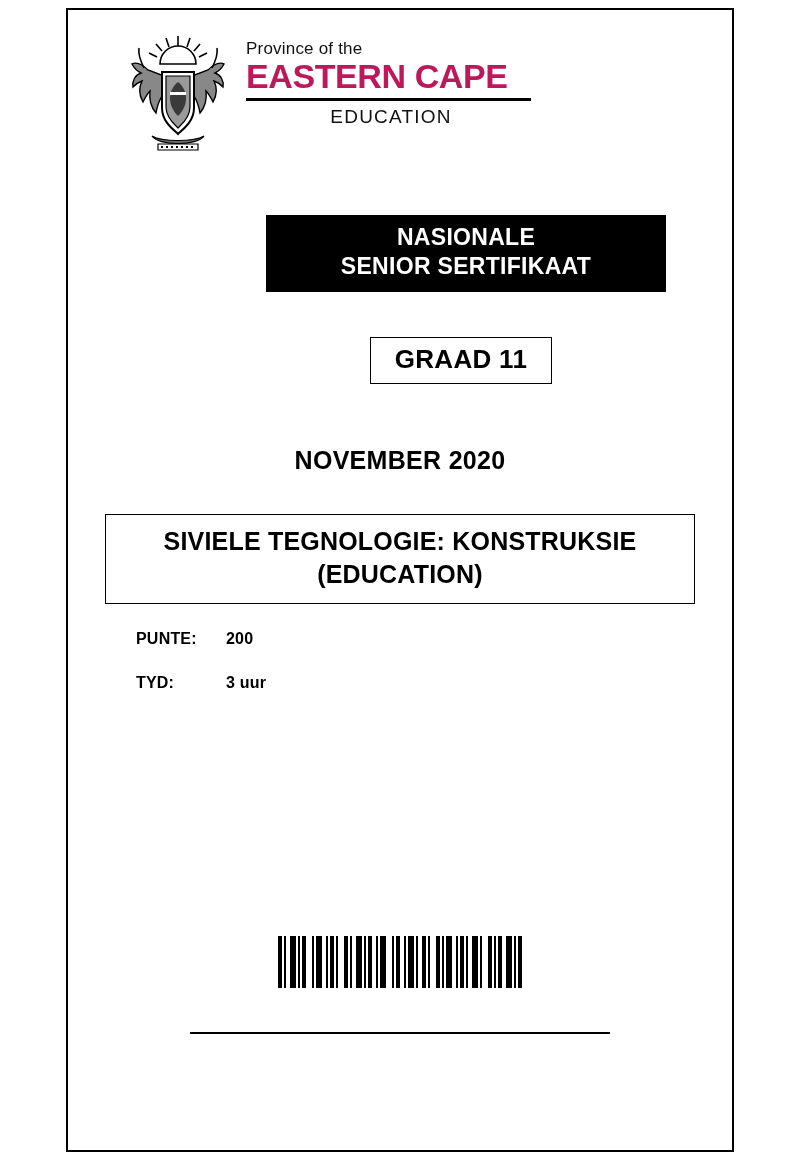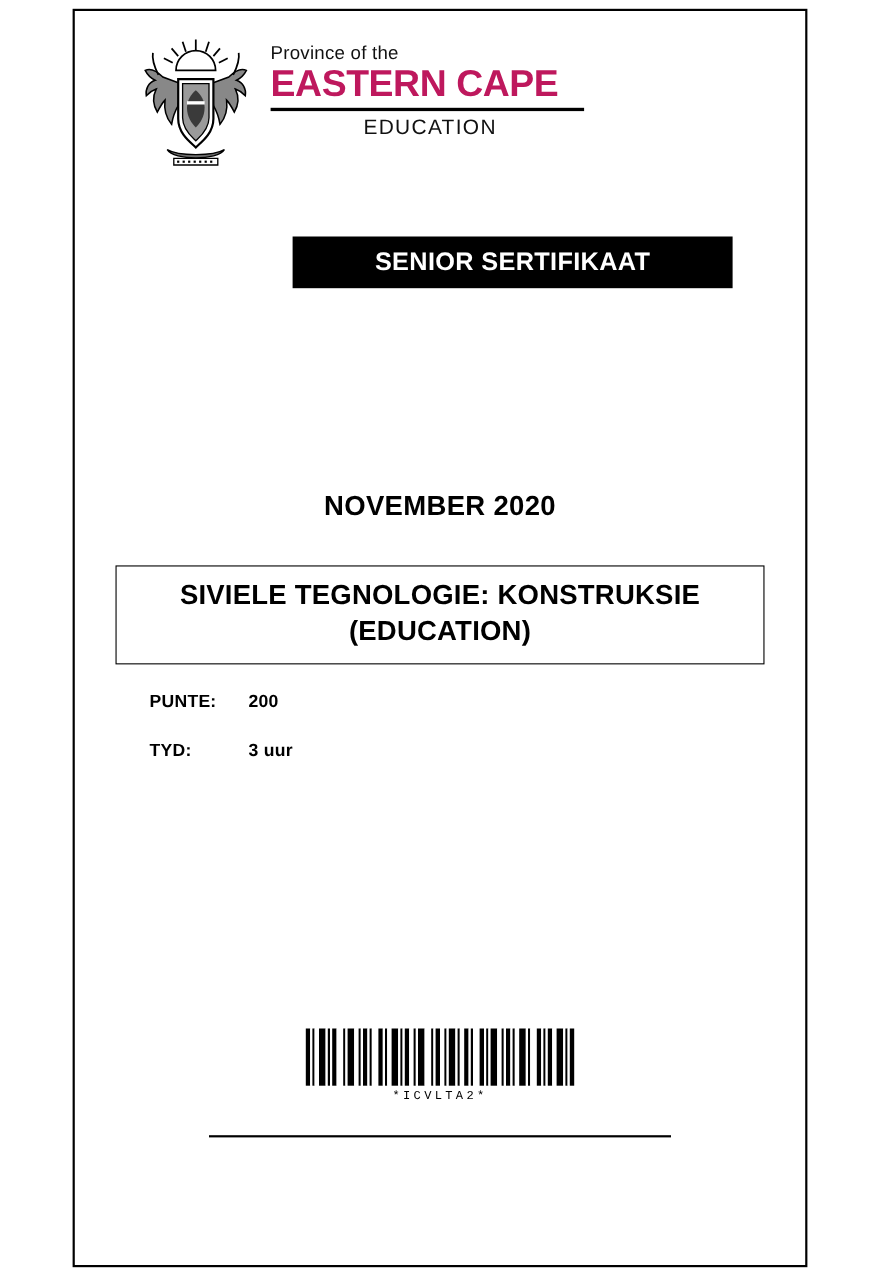--- a/index.html
+++ b/index.html
@@ -269,23 +269,25 @@
 
       <div class="logo-text">
         <div class="logo-line1">Province of the</div>
         <div class="logo-line2">EASTERN CAPE</div>
         <div class="logo-rule"></div>
         <div class="logo-line3">EDUCATION</div>
       </div>
     </div>
 
     <div class="banner">
+      <div>NASIONALE</div>
       <div>SENIOR SERTIFIKAAT</div>
     </div>
 
+    <div class="grade-box">GRAAD 11</div>
 
     <div class="exam-date">NOVEMBER 2020</div>
 
     <div class="subject-box">
       <div>SIVIELE TEGNOLOGIE:  KONSTRUKSIE</div>
       <div>(EDUCATION)</div>
     </div>
 
     <div class="meta">
       <div class="meta-row">
@@ -307,21 +309,20 @@
         <i class="w3"></i><i class="s1"></i><i class="w1"></i><i class="s1"></i><i class="w2"></i><i class="s2"></i>
         <i class="w1"></i><i class="s1"></i><i class="w3"></i><i class="s3"></i><i class="w1"></i><i class="s1"></i>
         <i class="w2"></i><i class="s2"></i><i class="w1"></i><i class="s1"></i><i class="w3"></i><i class="s1"></i>
         <i class="w1"></i><i class="s2"></i><i class="w2"></i><i class="s1"></i><i class="w1"></i><i class="s3"></i>
         <i class="w2"></i><i class="s1"></i><i class="w1"></i><i class="s1"></i><i class="w3"></i><i class="s2"></i>
         <i class="w1"></i><i class="s1"></i><i class="w2"></i><i class="s1"></i><i class="w1"></i><i class="s2"></i>
         <i class="w3"></i><i class="s1"></i><i class="w1"></i><i class="s3"></i><i class="w2"></i><i class="s1"></i>
         <i class="w1"></i><i class="s1"></i><i class="w2"></i><i class="s2"></i><i class="w3"></i><i class="s1"></i>
         <i class="w1"></i><i class="s1"></i><i class="w2"></i>
       </div>
-      <div class="barcode-text">*ICVLTA2*</div>
     </div>
 
     <div class="footer">
       <div class="footer-rule"></div>
     </div>
 
   </div>
 </div>
 
 </body></html>

